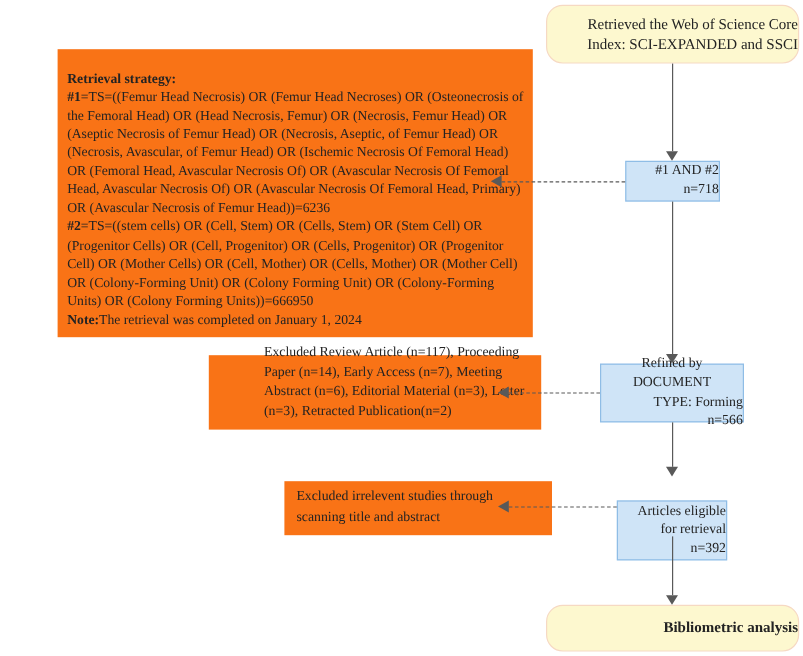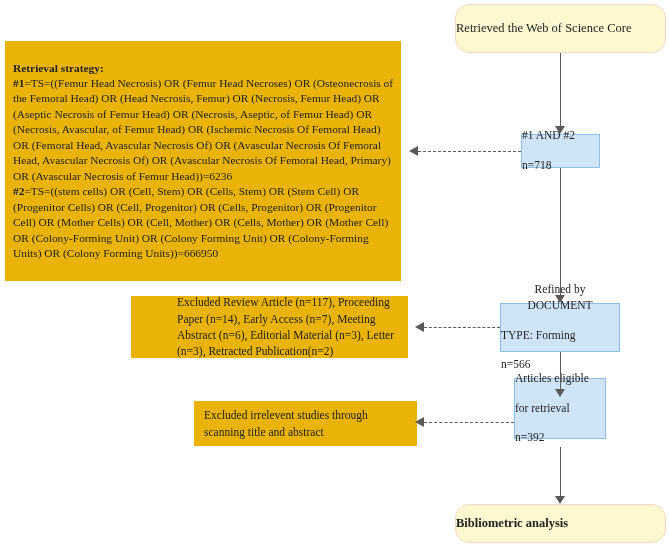--- a/index.html
+++ b/index.html
@@ -15,52 +15,52 @@
     font-family: "Liberation Serif", "DejaVu Serif", serif;
     color: #1a1a1a;
   }
 
   
   .node {
     position: absolute;
     box-sizing: border-box;
     display: flex;
     flex-direction: column;
-    align-items: flex-start;
+    align-items: flex-end;
     justify-content: center;
     text-align: center;
   }
 
   .node.yellow {
     background: #fdf8cf;
     border: 1.5px solid #f6d9c3;
     border-radius: 14px;
     font-size: 12.5px;
     line-height: 1.35;
     color: #232323;
   }
 
   .node.blue {
     background: #cfe4f7;
     border: 1.5px solid #8fbde6;
     font-size: 11.5px;
     line-height: 1.35;
     color: #232323;
-    gap: 14px;
   }
 
   .node.peach {
-    background: #eab308;
+    background: #f97316;
     border: none;
     font-size: 11.5px;
     line-height: 1.42;
     text-align: left;
     align-items: flex-start;
-    justify-content: center;
+    justify-content: flex-end;
     color: #232323;
+    margin-left: 43px;
   }
 
   .node.peach .peach-inner {
     padding: 7px 9px 7px 10px;
   }
 
   
   #retrieval-strategy {
     left: 5px;
     top: 41px;
@@ -105,23 +105,23 @@
     height: 34px;
   }
   #refined-doctype {
     left: 500px;
     top: 303px;
     width: 120px;
     height: 49px;
   }
   #eligible-articles {
     left: 514px;
-    top: 378px;
+    top: 417px;
     width: 92px;
-    height: 61px;
+    height: 50px;
   }
   #bibliometric {
     left: 455px;
     top: 504px;
     width: 211px;
     height: 39px;
     font-weight: bold;
   }
   .vline {
     position: absolute;
@@ -148,27 +148,29 @@
     border-top: 5.5px solid transparent;
     border-bottom: 5.5px solid transparent;
     border-right: 9px solid #595959;
   }
 </style>
 </head>
 <body>
 
 <div class="node yellow" id="source-db">
   <div>Retrieved the Web of Science Core</div>
+  <div>Index: SCI-EXPANDED and SSCI</div>
 </div>
 
 <div class="node peach" id="retrieval-strategy">
   <div class="peach-inner">
     <div class="line bold">Retrieval strategy:</div>
     <div class="line"><span class="bold">#1</span><span>=TS=((Femur Head Necrosis) OR (Femur Head Necroses) OR (Osteonecrosis of the Femoral Head) OR (Head Necrosis, Femur) OR (Necrosis, Femur Head) OR (Aseptic Necrosis of Femur Head) OR (Necrosis, Aseptic, of Femur Head) OR (Necrosis, Avascular, of Femur Head) OR (Ischemic Necrosis Of Femoral Head) OR (Femoral Head, Avascular Necrosis Of) OR (Avascular Necrosis Of Femoral Head, Avascular Necrosis Of) OR (Avascular Necrosis Of Femoral Head, Primary) OR (Avascular Necrosis of Femur Head))=6236</span></div>
     <div class="line"><span class="bold">#2</span><span>=TS=((stem cells) OR (Cell, Stem) OR (Cells, Stem) OR (Stem Cell) OR (Progenitor Cells) OR (Cell, Progenitor) OR (Cells, Progenitor) OR (Progenitor Cell) OR (Mother Cells) OR (Cell, Mother) OR (Cells, Mother) OR (Mother Cell) OR (Colony-Forming Unit) OR (Colony Forming Unit) OR (Colony-Forming Units) OR (Colony Forming Units))=666950</span></div>
+    <div class="line"><span class="bold">Note:</span><span>The retrieval was completed on January 1, 2024</span></div>
   </div>
 </div>
 
 <div class="node blue" id="combined-query">
   <div>#1 AND #2</div>
   <div>n=718</div>
 </div>
 
 <div class="node peach" id="excluded-doctype">
   <div class="peach-inner">Excluded Review Article (n=117), Proceeding Paper (n=14), Early Access (n=7), Meeting Abstract (n=6), Editorial Material (n=3), Letter (n=3), Retracted Publication(n=2)</div>

